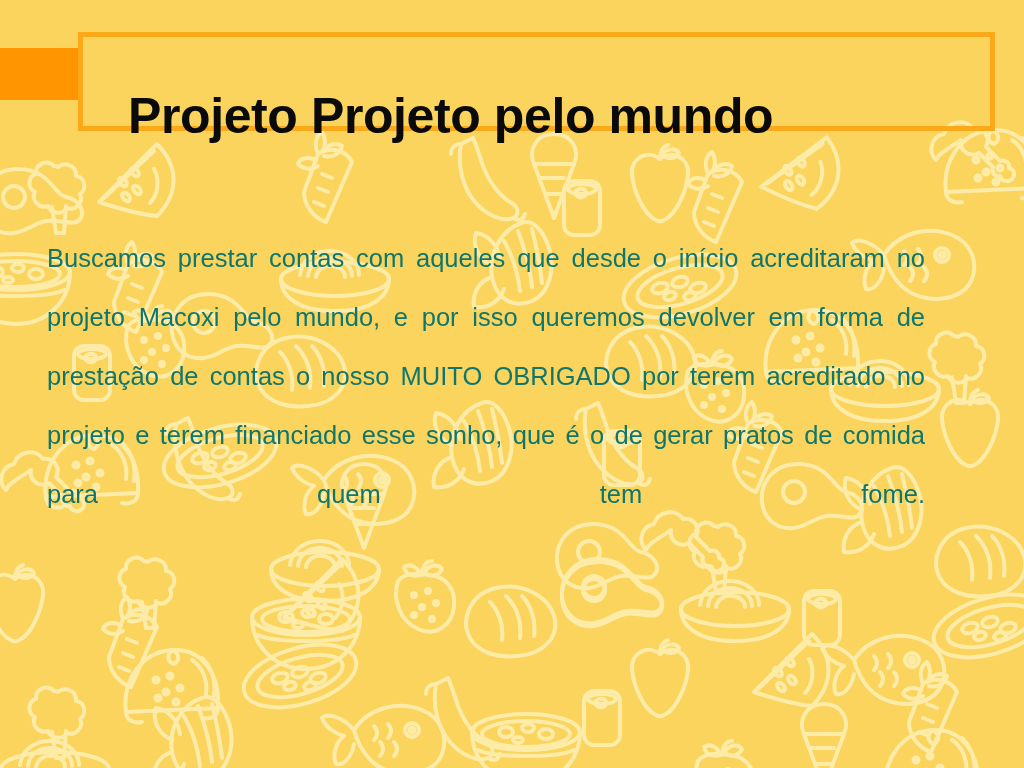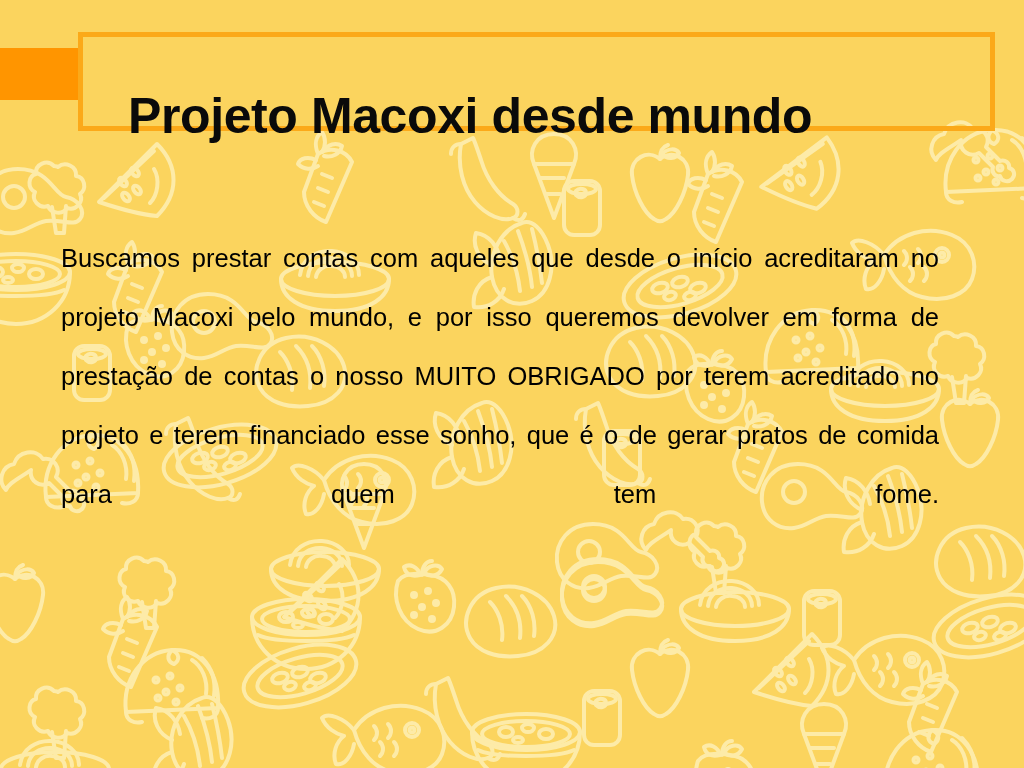--- a/index.html
+++ b/index.html
@@ -68,27 +68,27 @@
     font-size: 50px;
     font-weight: bold;
     color: #0a0a0a;
     letter-spacing: -0.4px;
     white-space: nowrap;
   }
 
   
   #body-text {
     position: absolute;
-    left: 61px;
+    left: 47px;
     top: 203px;
     width: 878px;
     z-index: 3;
     font-size: 25.5px;
     line-height: 59px;
-    color: #000000;
+    color: #0f766e;
     text-align: justify;
     text-justify: inter-word;
   }
   #body-text::after {
     content: "";
     display: inline-block;
     width: 100%;
   }
 </style>
 </head>
@@ -307,17 +307,17 @@
       <use href="#m-taco" x="880" y="720"></use>
       <use href="#m-spaghetti" x="0" y="735"></use>
       <use href="#m-strawberry" x="690" y="735"></use>
     </svg>
   </div>
 
   <div id="title-accent-block"></div>
 
   <div id="title-box"></div>
 
-  <h1 id="title-text">Projeto Macoxi desde mundo</h1>
+  <h1 id="title-text">Projeto Projeto pelo mundo</h1>
 
   <p id="body-text">Buscamos prestar contas com aqueles que desde o início acreditaram no projeto Macoxi pelo mundo, e por isso queremos devolver em forma de prestação de contas o nosso MUITO OBRIGADO por terem acreditado no projeto e terem financiado esse sonho, que é o de gerar pratos de comida para quem tem fome.</p>
 
 </div>
 
 </body></html>

